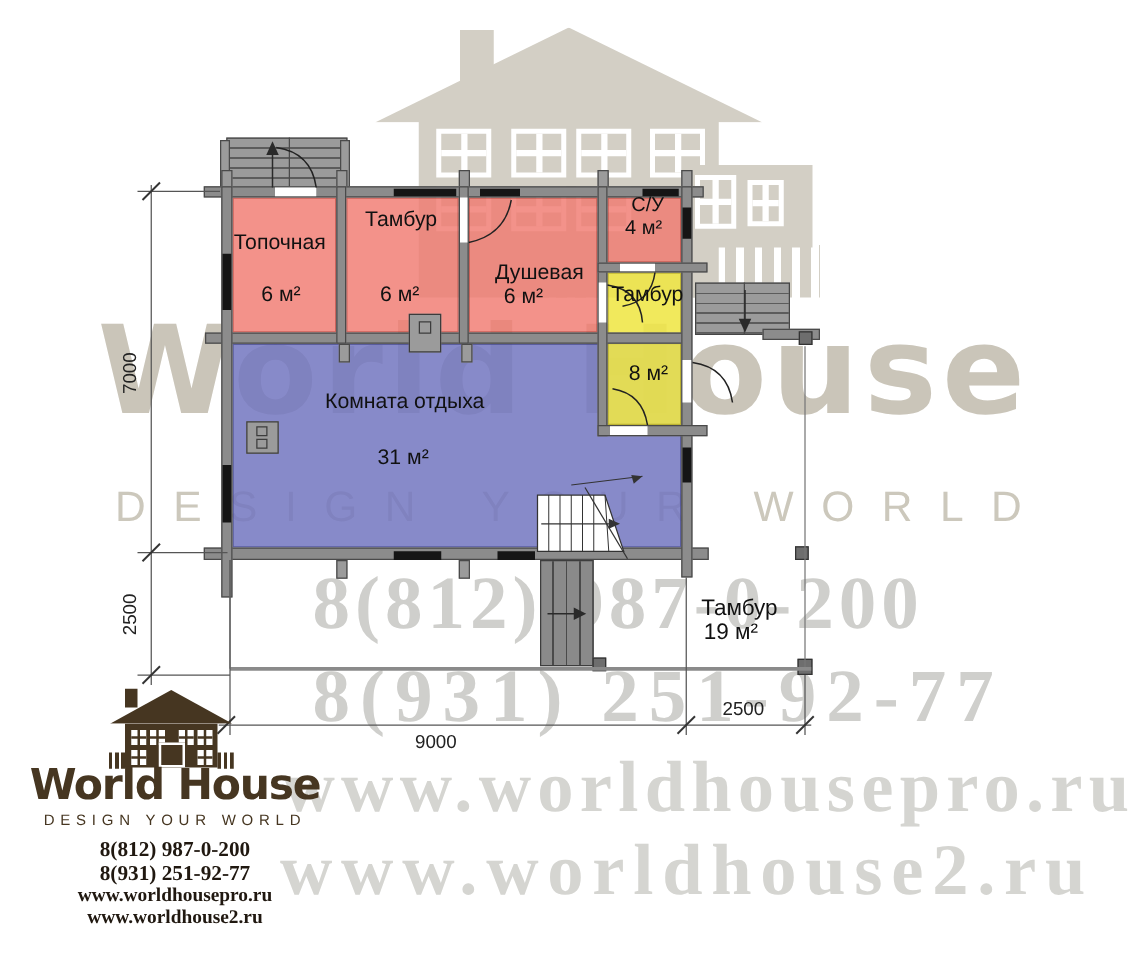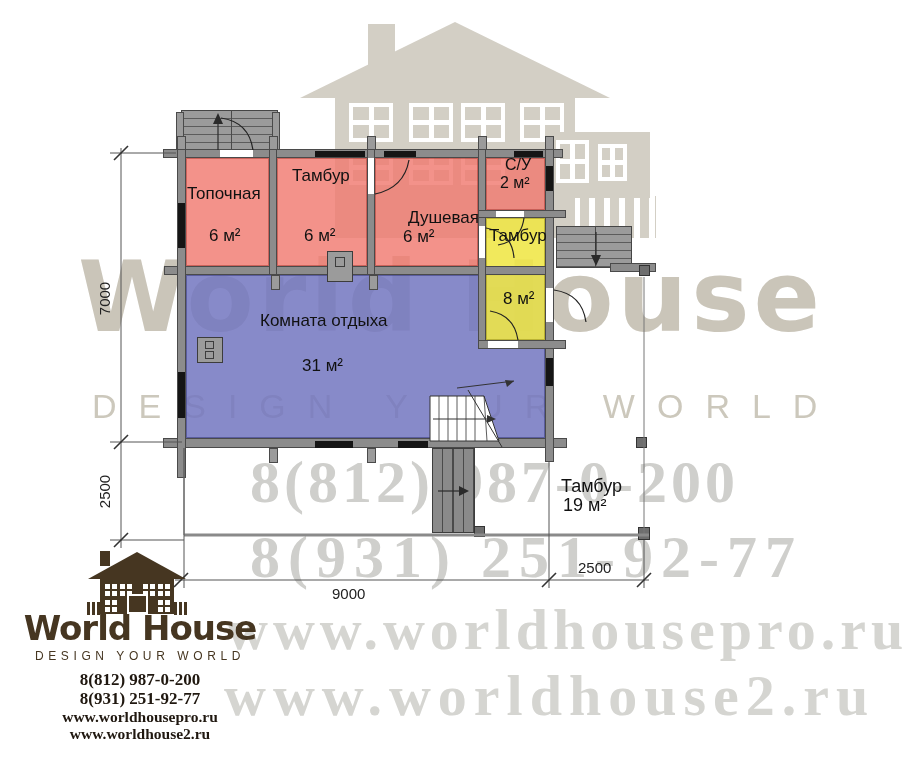--- a/index.html
+++ b/index.html
@@ -223,24 +223,24 @@
       <line x1="174" y1="587" x2="188" y2="573"></line>
       <line x1="542" y1="587" x2="556" y2="573"></line>
       <line x1="637" y1="587" x2="651" y2="573"></line>
     </g>
   </svg>
 
   <div class="abs lbl" style="left:187px;top:185px;">Топочная</div>
   <div class="abs lbl" style="left:209px;top:227px;">6 м²</div>
   <div class="abs lbl" style="left:292px;top:167px;">Тамбур</div>
   <div class="abs lbl" style="left:304px;top:227px;">6 м²</div>
-  <div class="abs lbl" style="left:408px;top:209px;">Душевая</div>
+  <div class="abs lbl" style="left:396px;top:209px;">Душевая</div>
   <div class="abs lbl" style="left:403px;top:228px;">6 м²</div>
   <div class="abs lbl" style="left:505px;top:156px;font-size:16px;">С/У</div>
-  <div class="abs lbl" style="left:500px;top:174px;font-size:16px;">2 м²</div>
+  <div class="abs lbl" style="left:500px;top:174px;font-size:16px;">4 м²</div>
   <div class="abs lbl" style="left:489px;top:227px;">Тамбур</div>
   <div class="abs lbl" style="left:503px;top:290px;">8 м²</div>
   <div class="abs lbl" style="left:260px;top:312px;">Комната отдыха</div>
   <div class="abs lbl" style="left:302px;top:357px;">31 м²</div>
   <div class="abs lbl" style="left:561px;top:477px;font-size:18px;">Тамбур</div>
   <div class="abs lbl" style="left:563px;top:496px;font-size:18px;">19 м²</div>
 
   <div class="abs dim vdim" style="left:88px;top:290px;">7000</div>
   <div class="abs dim vdim" style="left:88px;top:483px;">2500</div>
   <div class="abs dim" style="left:332px;top:559px;margin-top:26px;">9000</div>

